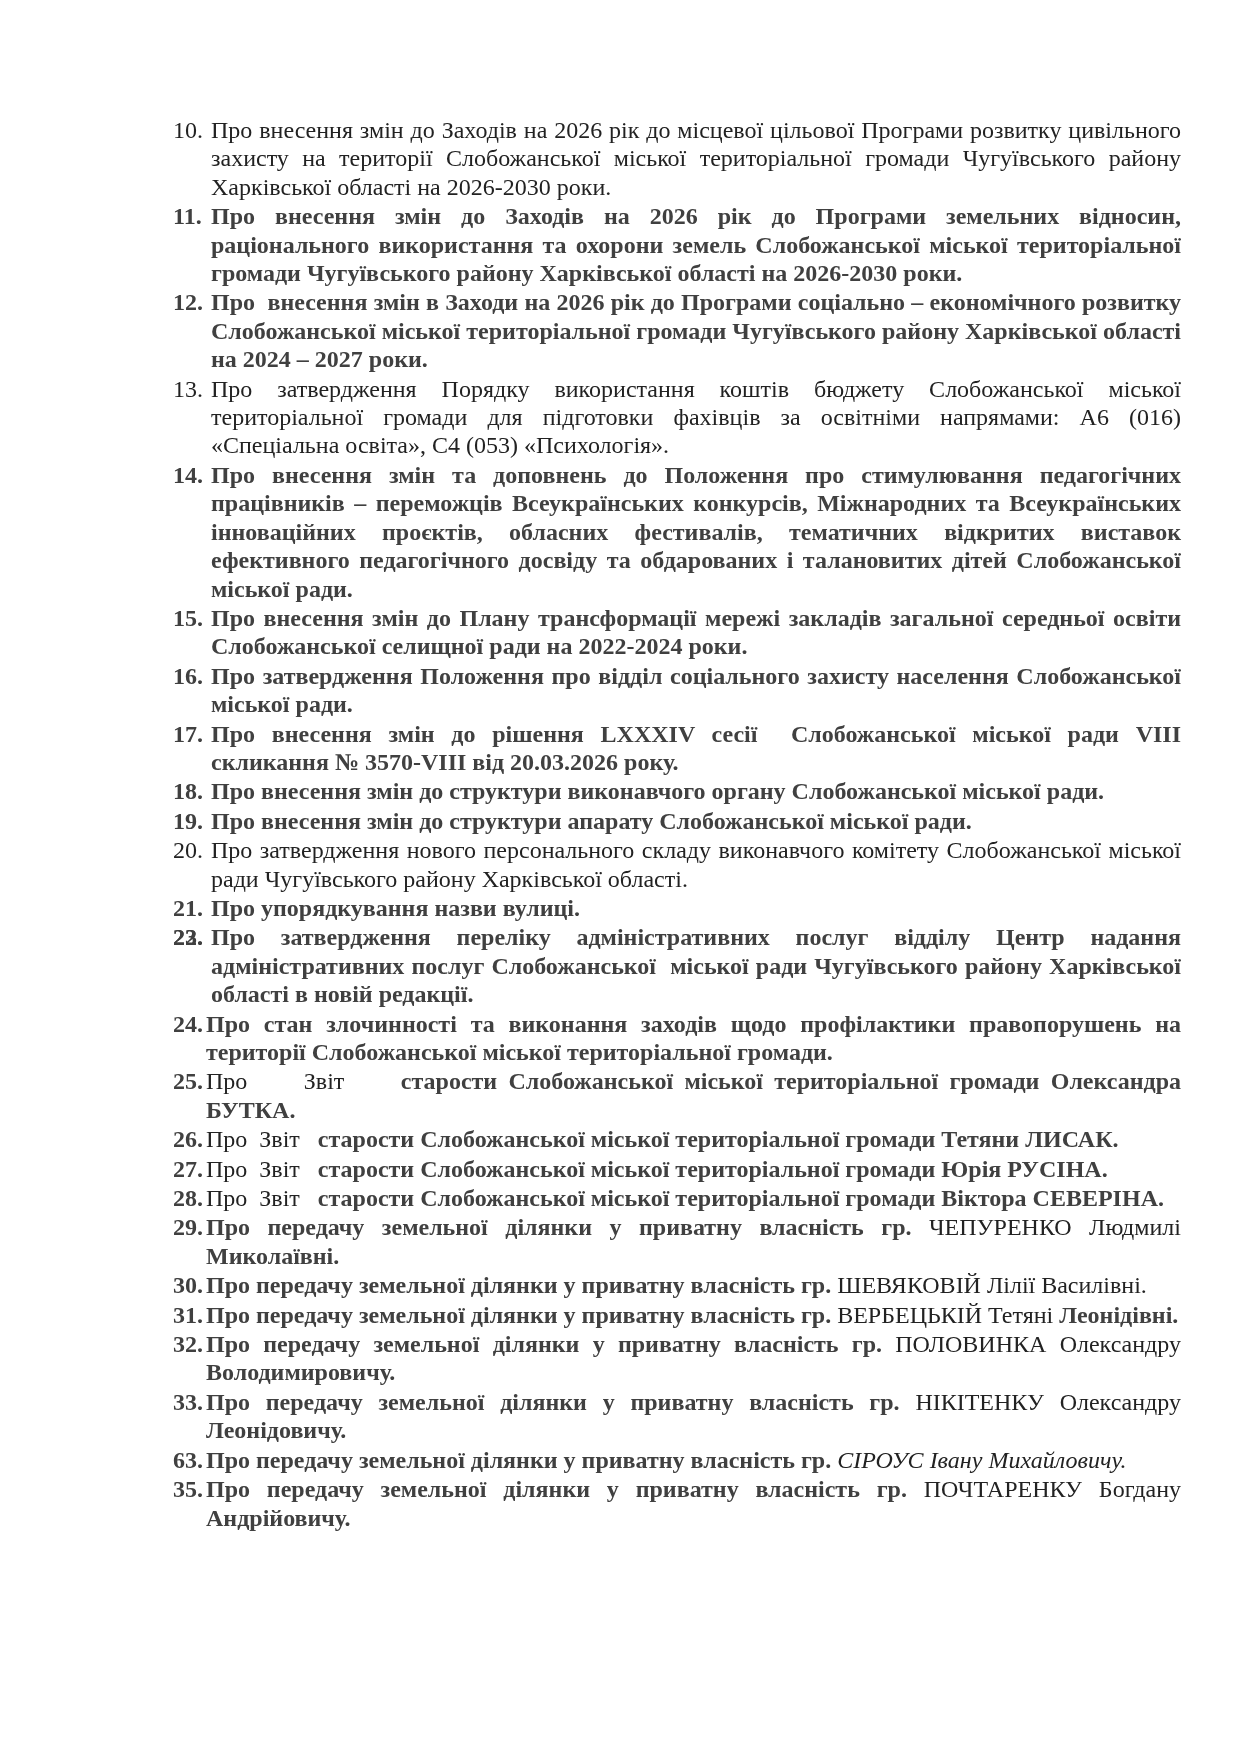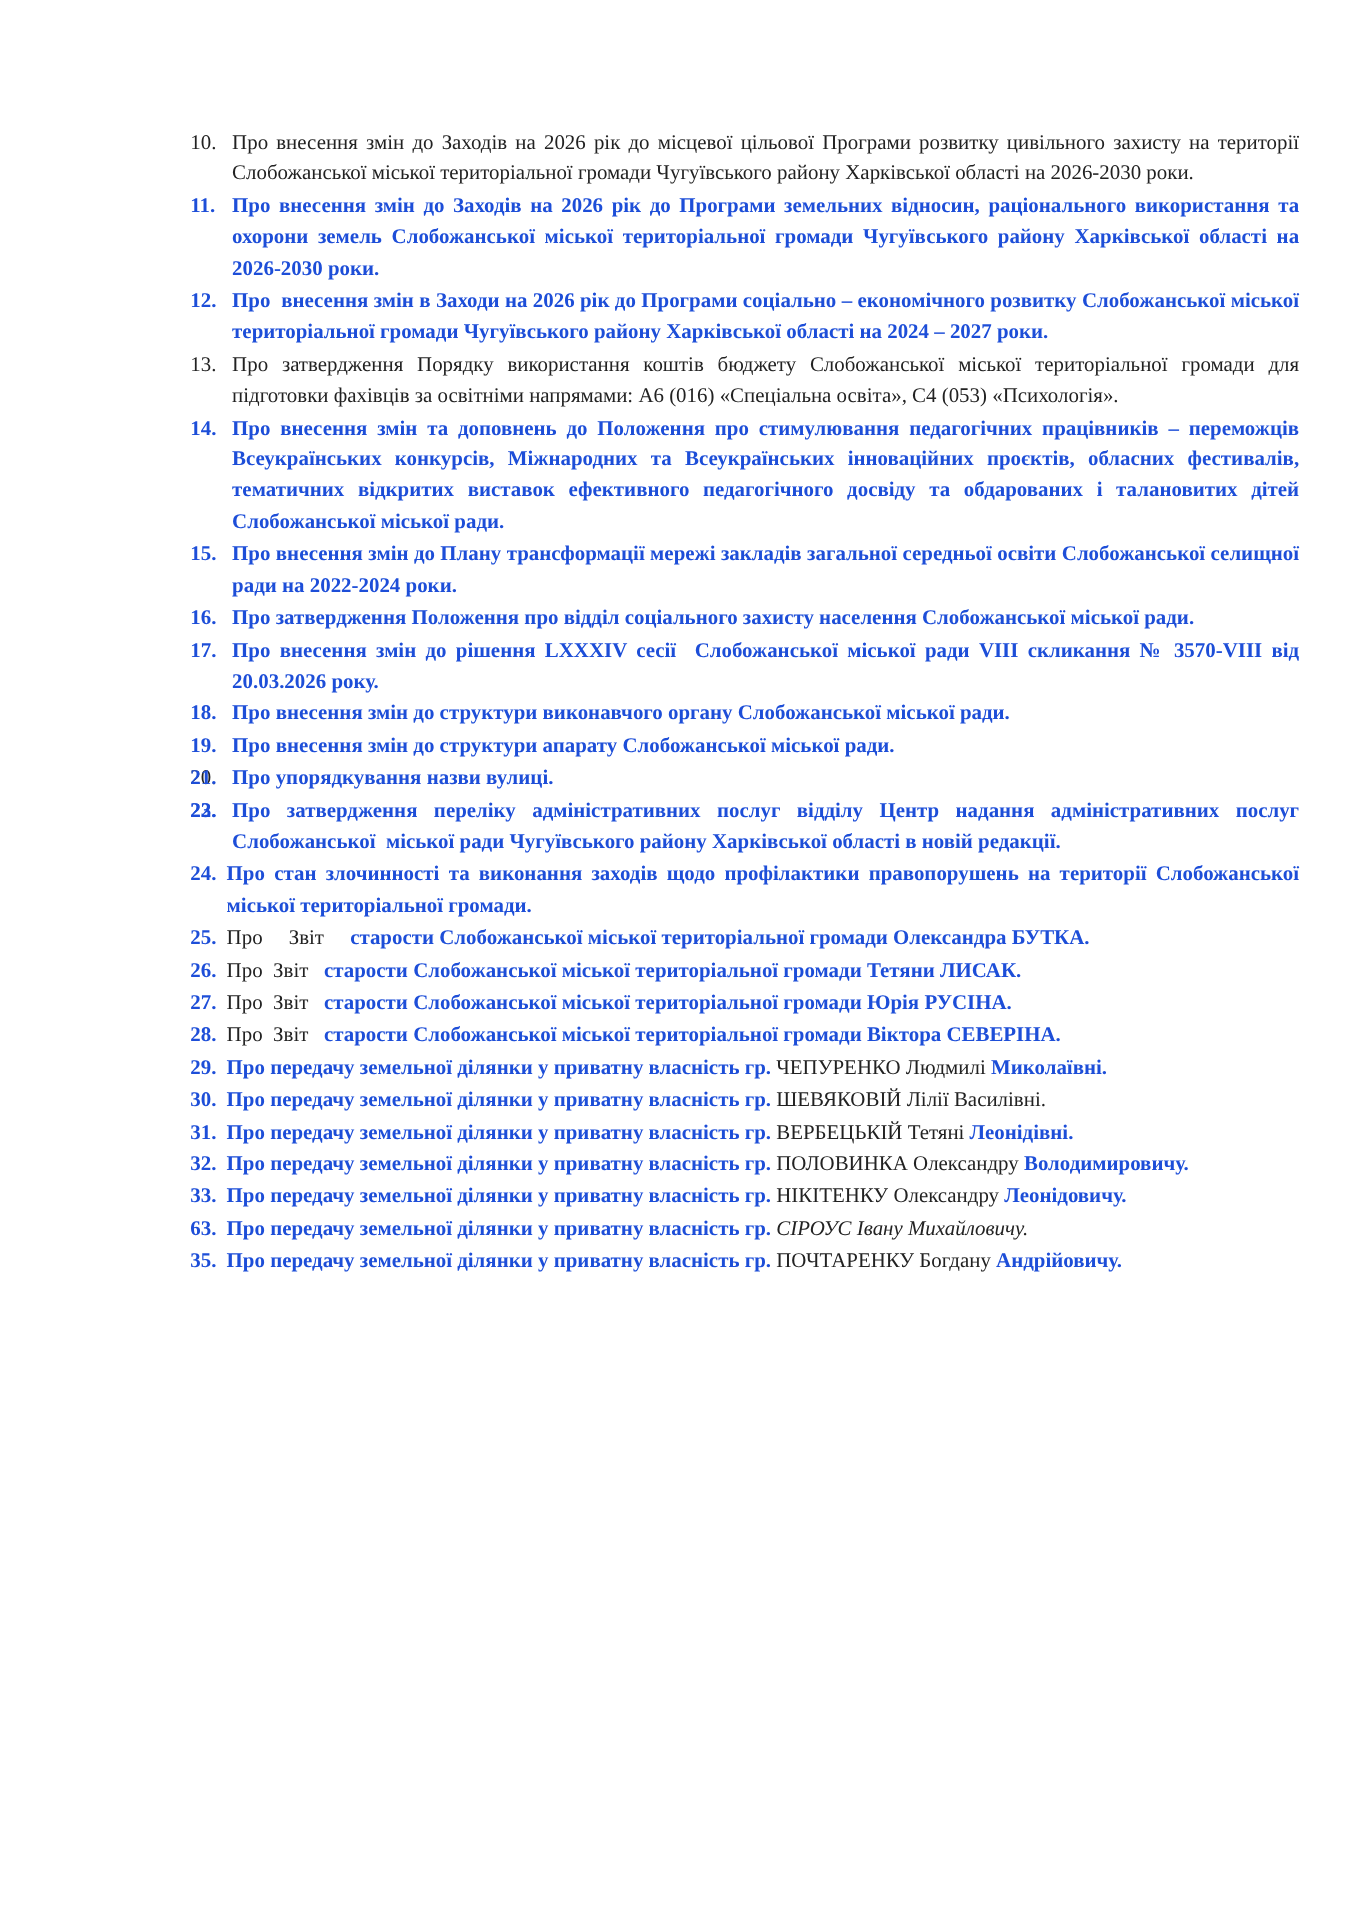--- a/index.html
+++ b/index.html
@@ -3,44 +3,44 @@
 <meta charset="utf-8">
 <style>
   html, body { margin: 0; padding: 0; background: #ffffff; }
   body { width: 1240px; height: 1754px; position: relative; overflow: hidden; }
   .page {
     position: absolute; left: 0; top: 0; width: 1240px; height: 1754px; background: #fff;
   }
   .list {
     position: absolute; left: 173px; top: 116px; width: 1008px;
     font-family: "Liberation Serif", "DejaVu Serif", serif;
-    font-size: 19px; line-height: 28.4px; color: #111;
+    font-size: 24px; line-height: 28.4px; color: #111;
   }
   .item { position: relative; padding-left: 38px; text-align: justify; margin: 0 0 1px 0; }
   .item.narrow { padding-left: 33px; }
   .num { position: absolute; left: 0; top: 0; }
-  .b { font-weight: bold; color: #1d4ed8; }
+  .b { font-weight: bold; color: #404040; }
   .r { font-weight: normal; color: #222; }
 </style>
 </head>
 <body>
 
 <div class="page">
   <div class="list" id="agenda-list">
       <div class="item"><span class="num r">10.</span><span class="r" style="white-space: pre-wrap;">Про внесення змін до Заходів на 2026 рік до місцевої цільової Програми розвитку цивільного захисту на території Слобожанської міської територіальної громади Чугуївського району Харківської області на 2026-2030 роки.</span></div>
       <div class="item"><span class="num b">11.</span><span class="b" style="white-space: pre-wrap;">Про внесення змін до Заходів на 2026 рік до Програми земельних відносин, раціонального використання та охорони земель Слобожанської міської територіальної громади Чугуївського району Харківської області на 2026-2030 роки.</span></div>
       <div class="item"><span class="num b">12.</span><span class="b" style="white-space: pre-wrap;">Про  внесення змін в Заходи на 2026 рік до Програми соціально – економічного розвитку Слобожанської міської територіальної громади Чугуївського району Харківської області на 2024 – 2027 роки.</span></div>
       <div class="item"><span class="num r">13.</span><span class="r" style="white-space: pre-wrap;">Про затвердження Порядку використання коштів бюджету Слобожанської міської територіальної громади для підготовки фахівців за освітніми напрямами: А6 (016) «Спеціальна освіта», С4 (053) «Психологія».</span></div>
       <div class="item"><span class="num b">14.</span><span class="b" style="white-space: pre-wrap;">Про внесення змін та доповнень до Положення про стимулювання педагогічних працівників – переможців Всеукраїнських конкурсів, Міжнародних та Всеукраїнських інноваційних проєктів, обласних фестивалів, тематичних відкритих виставок ефективного педагогічного досвіду та обдарованих і талановитих дітей Слобожанської міської ради.</span></div>
       <div class="item"><span class="num b">15.</span><span class="b" style="white-space: pre-wrap;">Про внесення змін до Плану трансформації мережі закладів загальної середньої освіти Слобожанської селищної ради на 2022-2024 роки.</span></div>
       <div class="item"><span class="num b">16.</span><span class="b" style="white-space: pre-wrap;">Про затвердження Положення про відділ соціального захисту населення Слобожанської міської ради.</span></div>
       <div class="item"><span class="num b">17.</span><span class="b" style="white-space: pre-wrap;">Про внесення змін до рішення LXXXIV сесії  Слобожанської міської ради VIII скликання № 3570-VIII від 20.03.2026 року.</span></div>
       <div class="item"><span class="num b">18.</span><span class="b" style="white-space: pre-wrap; font-family: Liberation Serif, serif;">Про внесення змін до структури виконавчого органу Слобожанської міської ради.</span></div>
       <div class="item"><span class="num b">19.</span><span class="b" style="white-space: pre-wrap;">Про внесення змін до структури апарату Слобожанської міської ради.</span></div>
-      <div class="item"><span class="num r">20.</span></div>
+      <div class="item"><span class="num r">20.</span><span class="r" style="white-space: pre-wrap;">Про затвердження нового персонального складу виконавчого комітету Слобожанської міської ради Чугуївського району Харківської області.</span></div>
       <div class="item"><span class="num b">21.</span><span class="b" style="white-space: pre-wrap;">Про упорядкування назви вулиці.</span></div>
       <div class="item"><span class="num b">22.</span></div>
       <div class="item"><span class="num b">23.</span><span class="b" style="white-space: pre-wrap;">Про затвердження переліку адміністративних послуг відділу Центр надання адміністративних послуг Слобожанської  міської ради Чугуївського району Харківської області в новій редакції.</span></div>
       <div class="item narrow"><span class="num b">24.</span><span class="b" style="white-space: pre-wrap;">Про стан злочинності та виконання заходів щодо профілактики правопорушень на території Слобожанської міської територіальної громади.</span></div>
       <div class="item narrow"><span class="num b">25.</span><span class="r" style="white-space: pre-wrap;">Про     Звіт     </span><span class="b" style="white-space: pre-wrap;">старости Слобожанської міської територіальної громади Олександра БУТКА.</span></div>
       <div class="item narrow"><span class="num b">26.</span><span class="r" style="white-space: pre-wrap;">Про  Звіт   </span><span class="b" style="white-space: pre-wrap;">старости Слобожанської міської територіальної громади Тетяни ЛИСАК.</span></div>
       <div class="item narrow"><span class="num b">27.</span><span class="r" style="white-space: pre-wrap;">Про  Звіт   </span><span class="b" style="white-space: pre-wrap;">старости Слобожанської міської територіальної громади Юрія РУСІНА.</span></div>
       <div class="item narrow"><span class="num b">28.</span><span class="r" style="white-space: pre-wrap;">Про  Звіт   </span><span class="b" style="white-space: pre-wrap;">старости Слобожанської міської територіальної громади Віктора СЕВЕРІНА.</span></div>
       <div class="item narrow"><span class="num b">29.</span><span class="b" style="white-space: pre-wrap;">Про передачу земельної ділянки у приватну власність гр. </span><span class="r" style="white-space: pre-wrap;">ЧЕПУРЕНКО Людмилі</span><span class="b" style="white-space: pre-wrap;"> Миколаївні.</span></div>
       <div class="item narrow"><span class="num b">30.</span><span class="b" style="white-space: pre-wrap;">Про передачу земельної ділянки у приватну власність гр. </span><span class="r" style="white-space: pre-wrap;">ШЕВЯКОВІЙ Лілії Василівні.</span></div>

